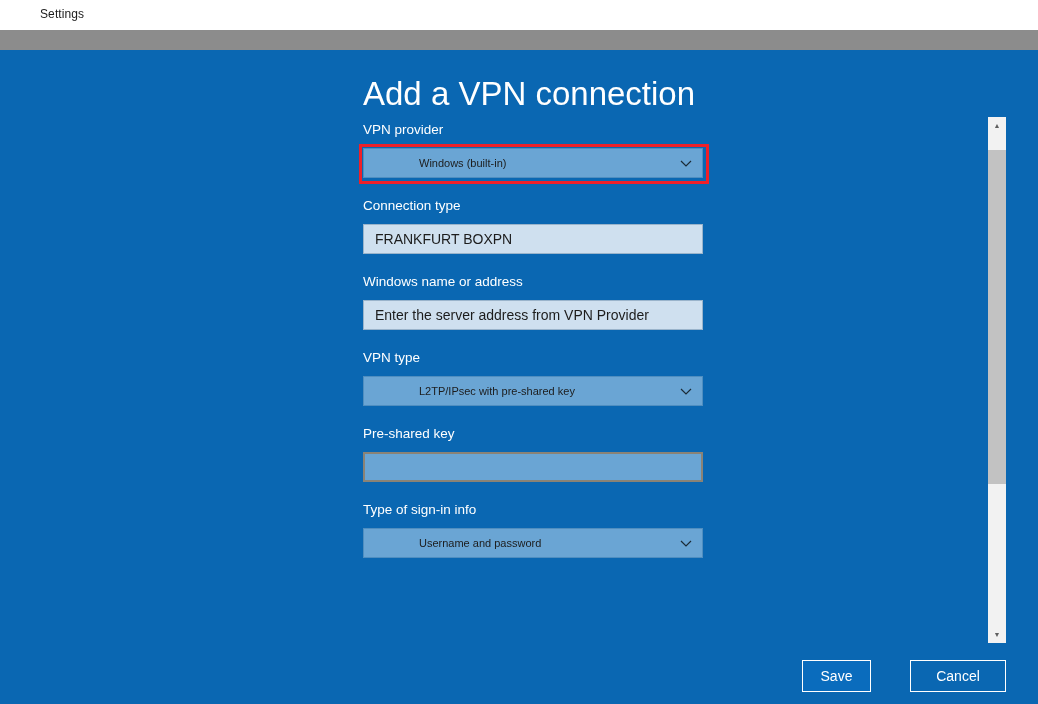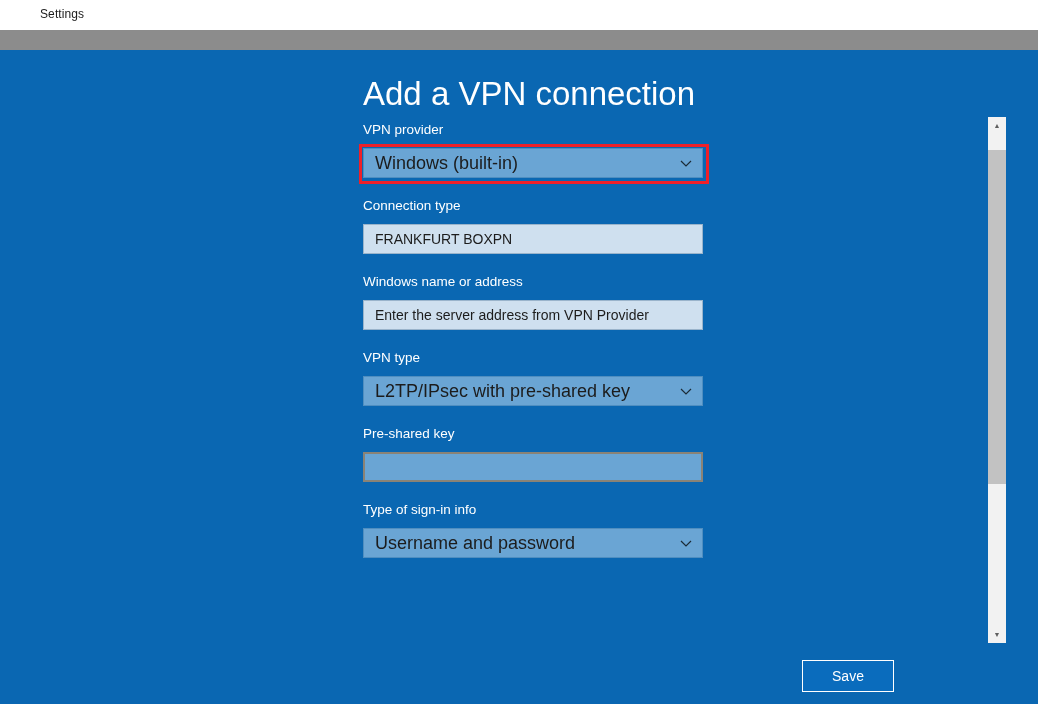--- a/index.html
+++ b/index.html
@@ -88,25 +88,26 @@
     align-items: center;
   }
   
   .combo {
     background: #6aa5d4;
     border: 1px solid #4f8ec0;
     padding-left: 11px;
     padding-right: 34px;
   }
   .combo-value {
-    font-size: 18px;
+    font-size: 11px;
     color: #1c1c1c;
     white-space: nowrap;
     overflow: hidden;
     text-overflow: ellipsis;
+    margin-left: 44px;
   }
   .chevron {
     position: absolute;
     right: 9px;
     top: 50%;
     transform: translateY(-50%);
     width: 14px;
     height: 14px;
     display: block;
   }
@@ -205,21 +206,21 @@
     display: flex;
     align-items: center;
     justify-content: center;
     font-size: 14px;
     color: #ffffff;
     cursor: default;
     user-select: none;
   }
   .btn-save {
     left: 802px;
-    width: 92px;
+    width: 69px;
     background: #0a6cbd;
   }
   .btn-cancel {
     left: 910px;
     width: 96px;
     background: transparent;
   }
 </style>
 </head>
 <body>
@@ -305,16 +306,17 @@
       <div class="sb-track">
         <div class="sb-thumb"></div>
       </div>
       <div class="sb-button down">
         <span class="sb-arrow">▼</span>
       </div>
     </div>
 
     <div class="footer">
       <div class="btn btn-save">Save</div>
+      <div class="btn btn-cancel">Cancel</div>
     </div>
 
   </div>
 </div>
 
 </body></html>

